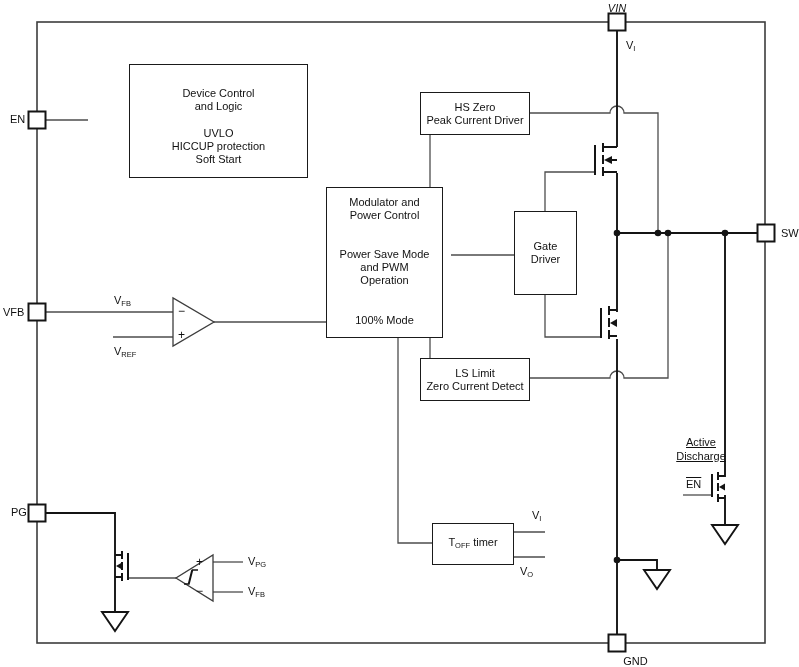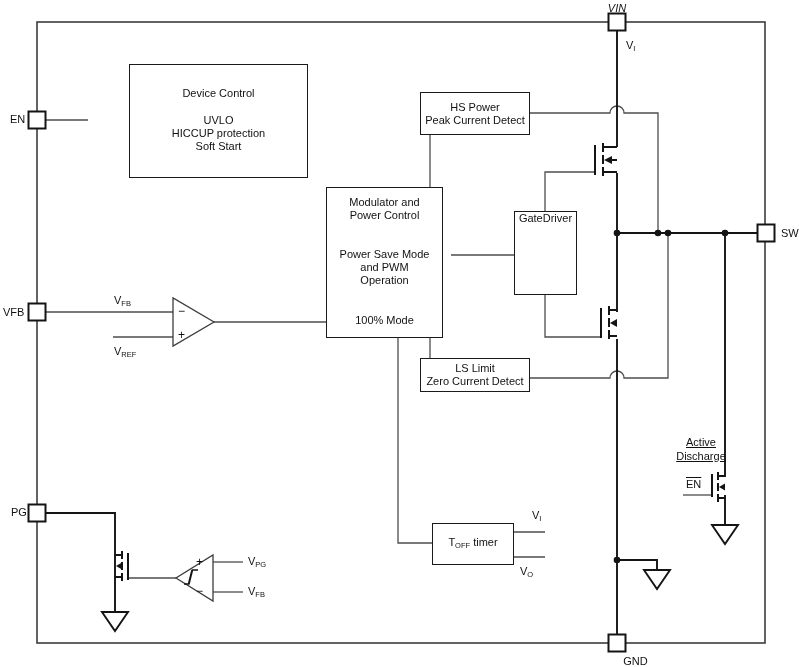--- a/index.html
+++ b/index.html
@@ -116,45 +116,46 @@
     <rect class="pin" x="608.5" y="13.5" width="17" height="17"></rect>
     <rect class="pin" x="28.5" y="111.5" width="17" height="17"></rect>
     <rect class="pin" x="28.5" y="303.5" width="17" height="17"></rect>
     <rect class="pin" x="28.5" y="504.5" width="17" height="17"></rect>
     <rect class="pin" x="608.5" y="634.5" width="17" height="17"></rect>
     <rect class="pin" x="757.5" y="224.5" width="17" height="17"></rect>
   </svg>
 
   <div class="box" style="left:88px; top:64px; width:179px; height:114px; padding-top:22px;margin-left:41px;">
     <div>Device Control</div>
+    <div>and Logic</div>
     <div style="margin-top:14px;">UVLO</div>
     <div>HICCUP protection</div>
     <div>Soft Start</div>
   </div>
 
   <div class="box" style="left:420px; top:92px; width:110px; height:43px; display:flex; flex-direction:column; justify-content:center;">
-    <div>HS Power</div>
-    <div>Peak Current Detect</div>
+    <div>HS Zero</div>
+    <div>Peak Current Driver</div>
   </div>
 
   <div class="box" style="left:326px; top:187px; width:117px; height:151px; padding-top:8px;">
     <div>Modulator and</div>
     <div>Power Control</div>
     <div style="margin-top:26px;">Power Save Mode</div>
     <div>and PWM</div>
     <div>Operation</div>
     <div style="margin-top:27px;">100% Mode</div>
   </div>
 
-  <div class="box" style="left:514px; top:211px; width:63px; height:84px; display:flex; justify-content:center;">
+  <div class="box" style="left:514px; top:211px; width:63px; height:84px; display:flex; flex-direction:column; justify-content:center;">
     <div>Gate</div>
     <div>Driver</div>
   </div>
 
-  <div class="box" style="left:420px; top:358px; width:110px; height:34px; display:flex; flex-direction:column; justify-content:center;">
+  <div class="box" style="left:420px; top:358px; width:110px; height:43px; display:flex; flex-direction:column; justify-content:center;">
     <div>LS Limit</div>
     <div>Zero Current Detect</div>
   </div>
 
   <div class="box" style="left:432px; top:523px; width:82px; height:42px; display:flex; align-items:center; justify-content:center;">
     <div><span>T</span><span class="sub">OFF</span><span> timer</span></div>
   </div>
 
   <div class="lbl cx" style="left:617px; top:2px;font-style:italic;">VIN</div>
   <div class="lbl" style="left:10px; top:113px;">EN</div>

